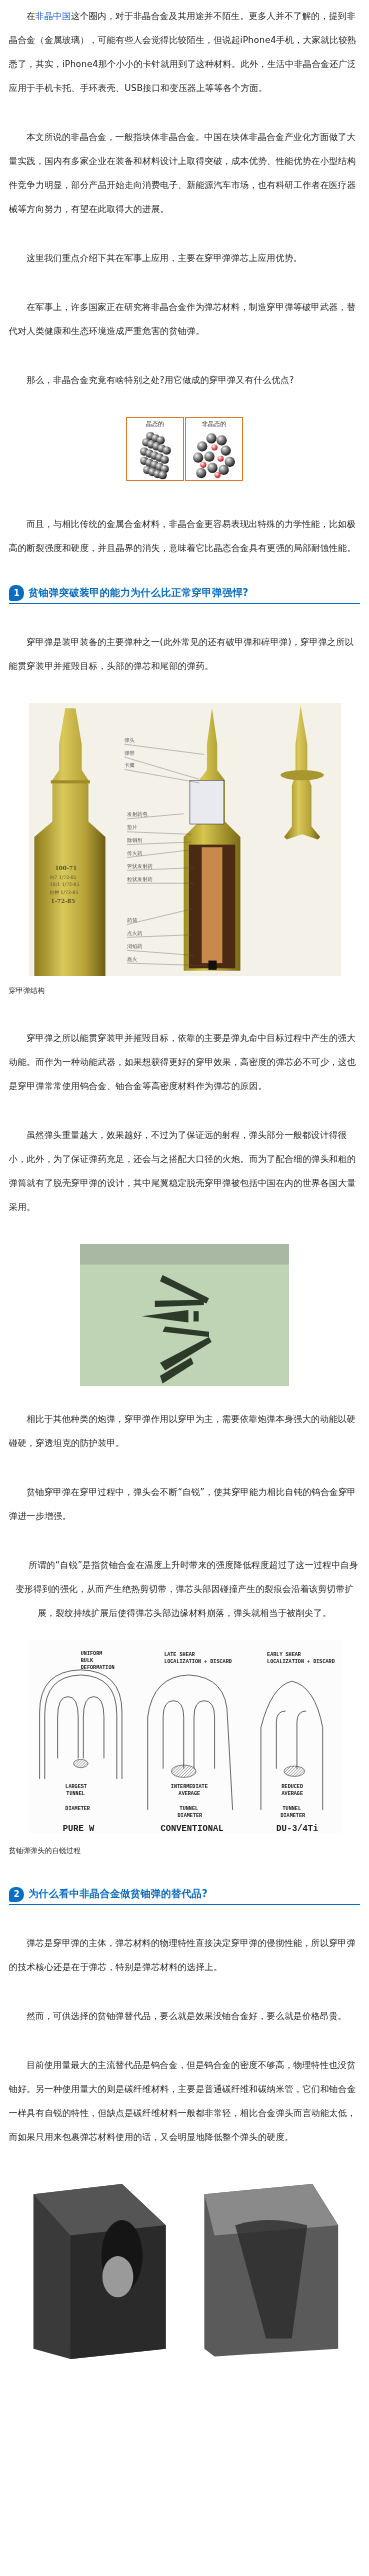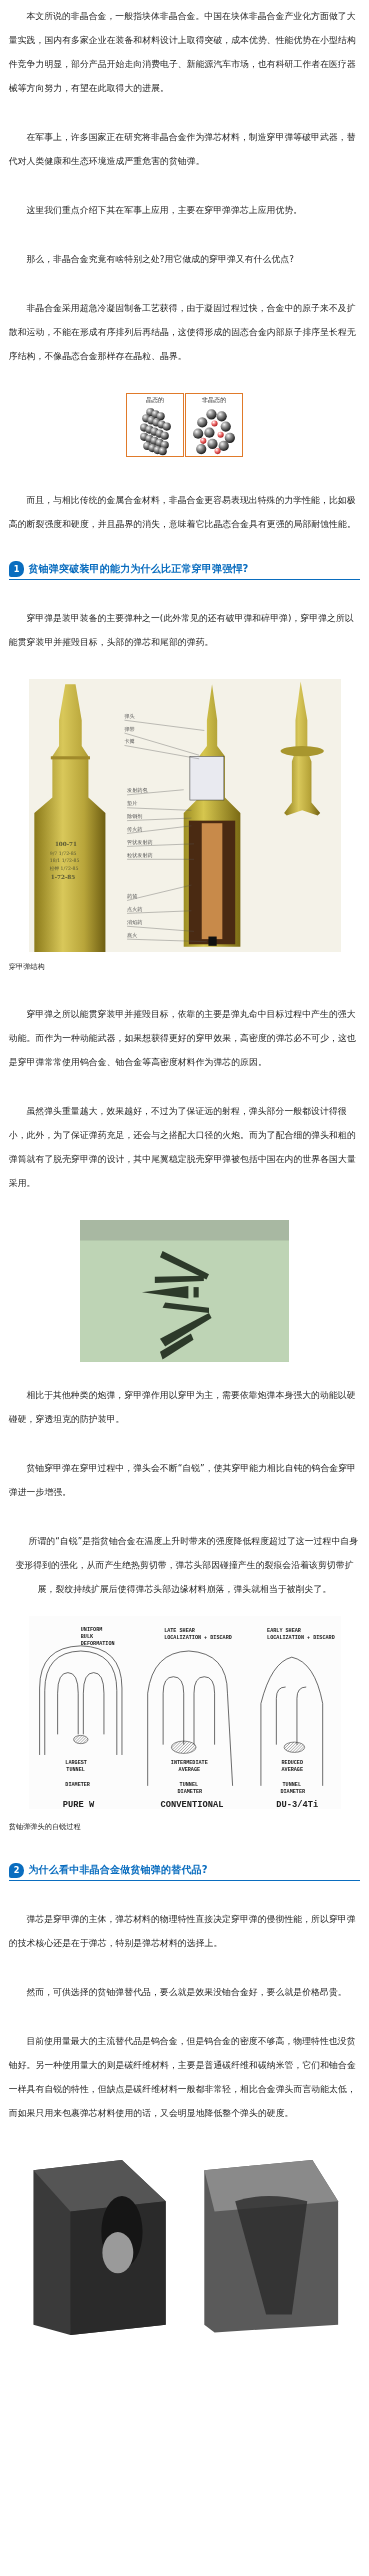--- a/index.html
+++ b/index.html
@@ -52,26 +52,26 @@
       <stop offset="100%" stop-color="#7a6a14"></stop>
     </linearGradient>
     <pattern id="hatch" width="4" height="4" patternUnits="userSpaceOnUse" patternTransform="rotate(45)">
       <line x1="0" y1="0" x2="0" y2="4" stroke="#222" stroke-width="1"></line>
     </pattern>
   </defs>
 </svg>
 
 <div class="article">
 
+  <p class="para"><span>在</span><a class="link" href="#">非晶中国</a><span>这个圈内，对于非晶合金及其用途并不陌生。更多人并不了解的，提到非晶合金（金属玻璃），可能有些人会觉得比较陌生，但说起iPhone4手机，大家就比较熟悉了，其实，iPhone4那个小小的卡针就用到了这种材料。此外，生活中非晶合金还广泛应用于手机卡托、手环表壳、USB接口和变压器上等等各个方面。</span></p>
 
   <p class="para">本文所说的非晶合金，一般指块体非晶合金。中国在块体非晶合金产业化方面做了大量实践，国内有多家企业在装备和材料设计上取得突破，成本优势、性能优势在小型结构件竞争力明显，部分产品开始走向消费电子、新能源汽车市场，也有科研工作者在医疗器械等方向努力，有望在此取得大的进展。</p>
+  <p class="para">这里我们重点介绍下其在军事上应用，主要在穿甲弹弹芯上应用优势。</p>
   <p class="para">在军事上，许多国家正在研究将非晶合金作为弹芯材料，制造穿甲弹等破甲武器，替代对人类健康和生态环境造成严重危害的贫铀弹。</p>
-  <p class="para">这里我们重点介绍下其在军事上应用，主要在穿甲弹弹芯上应用优势。</p>
   <p class="para">那么，非晶合金究竟有啥特别之处?用它做成的穿甲弹又有什么优点?</p>
-  <p class="para">非晶合金采用超急冷凝固制备工艺获得，由于凝固过程过快，合金中的原子来不及扩散和运动，不能在形成有序排列后再结晶，这使得形成的固态合金内部原子排序呈长程无序结构，不像晶态合金那样存在晶粒、晶界。</p>
 
   <div class="figure" style="margin-bottom:31px;">
     <div class="fig-crystal">
       <div class="box">
         <span class="lbl">晶态的</span>
         <svg width="41" height="49" viewBox="0 0 80 95">
           <g>
             <circle class="sphere" cx="30" cy="10" r="8"></circle>
               <circle class="sphere" cx="40" cy="14" r="8"></circle>
               <circle class="sphere" cx="50" cy="18" r="8"></circle>

